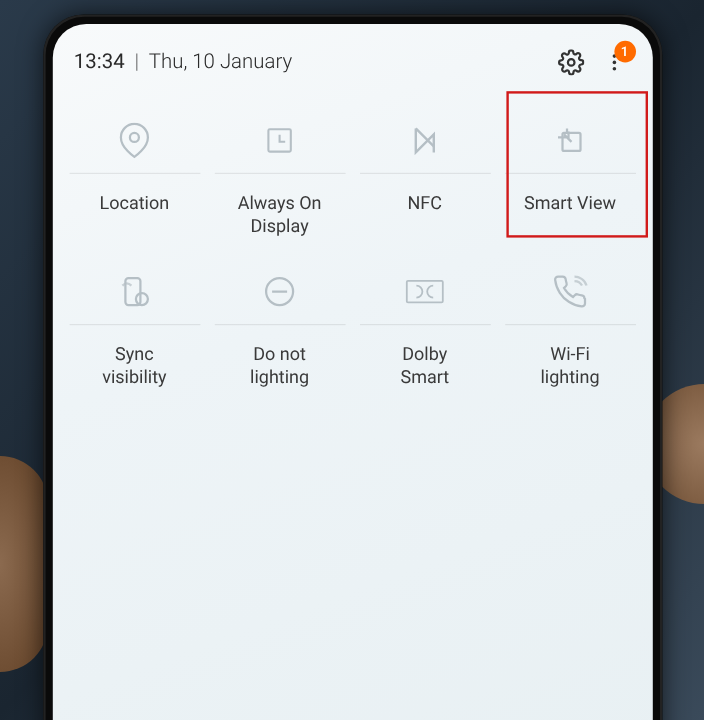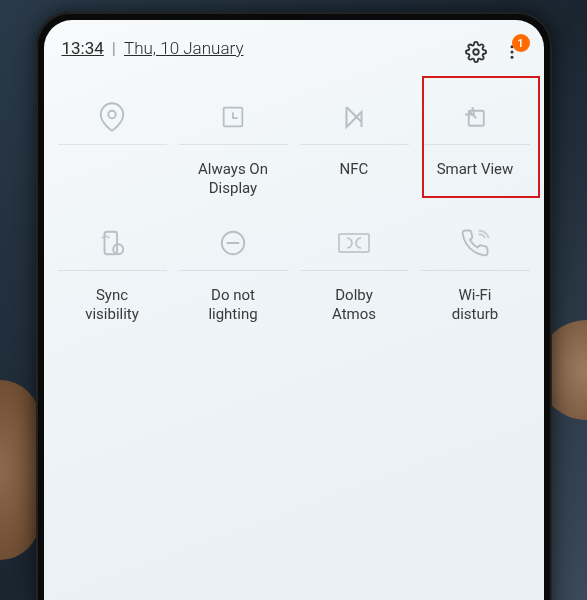--- a/index.html
+++ b/index.html
@@ -49,25 +49,24 @@
   .screen {
     width: 100%;
     height: 100%;
     background: linear-gradient(160deg, #f8fafb 0%, #eef4f7 40%, #e8f0f3 100%);
     border-radius: 28px 28px 0 0;
     overflow: hidden;
     position: relative;
   }
   .status-bar {
     display: flex;
-    align-items: flex-start;
+    align-items: center;
     padding: 18px 18px 8px 18px;
     color: #2a2a2a;
     font-size: 17px;
-    text-decoration: underline;
   }
   .status-time { font-weight: 400; }
   .status-sep { margin: 0 8px; opacity: 0.5; }
   .status-date { font-weight: 300; }
   .status-spacer { flex: 1; }
   .gear-btn, .more-btn {
     width: 28px;
     height: 28px;
     display: flex;
     align-items: center;
@@ -173,20 +172,21 @@
     <div class="grid">
 
       <div class="tile">
         <span class="tile-icon">
           <svg width="30" height="30" viewBox="0 0 24 24" fill="none" stroke="currentColor" stroke-width="1.5">
               <path d="M21 10c0 7-9 13-9 13s-9-6-9-13a9 9 0 0118 0z"></path>
               <circle cx="12" cy="10" r="3"></circle>
             </svg>
         </span>
         <div class="tile-divider"></div>
+        <span class="tile-label">Location</span>
       </div>
 
       <div class="tile">
         <span class="tile-icon">
           <svg width="28" height="28" viewBox="0 0 24 24" fill="none" stroke="currentColor" stroke-width="1.5">
               <rect x="4" y="4" width="16" height="16" rx="1"></rect>
               <path d="M12 8v5h4"></path>
             </svg>
         </span>
         <div class="tile-divider"></div>
@@ -248,33 +248,33 @@
 
       <div class="tile">
         <span class="tile-icon">
           <svg width="34" height="24" viewBox="0 0 34 24" fill="none" stroke="currentColor" stroke-width="1.5">
               <rect x="2" y="3" width="30" height="18" rx="1"></rect>
               <path d="M10 7a5 5 0 010 10M24 7a5 5 0 000 10"></path>
             </svg>
         </span>
         <div class="tile-divider"></div>
         <span class="tile-label">Dolby
-Atmos</span>
+Smart</span>
       </div>
 
       <div class="tile">
         <span class="tile-icon">
           <svg width="30" height="30" viewBox="0 0 24 24" fill="none" stroke="currentColor" stroke-width="1.5">
               <path d="M22 16.9v3a2 2 0 01-2.2 2 19.8 19.8 0 01-8.6-3.1 19.5 19.5 0 01-6-6A19.8 19.8 0 012.1 4.2 2 2 0 014.1 2h3a2 2 0 012 1.7c.1.9.3 1.8.6 2.6a2 2 0 01-.5 2.1L8 9.6a16 16 0 006 6l1.2-1.2a2 2 0 012.1-.5c.8.3 1.7.5 2.6.6a2 2 0 011.7 2z"></path>
               <path d="M15 5c2 0 4 1 5 3M15 2c3 0 7 2 8 6" opacity="0.7"></path>
             </svg>
         </span>
         <div class="tile-divider"></div>
         <span class="tile-label">Wi-Fi
-disturb</span>
+lighting</span>
       </div>
 
     </div>
 
     <div class="highlight" style="left:378px; top:56px; width:114px; height:118px;"></div>
 
   </div>
 </div>
 
 </body></html>

